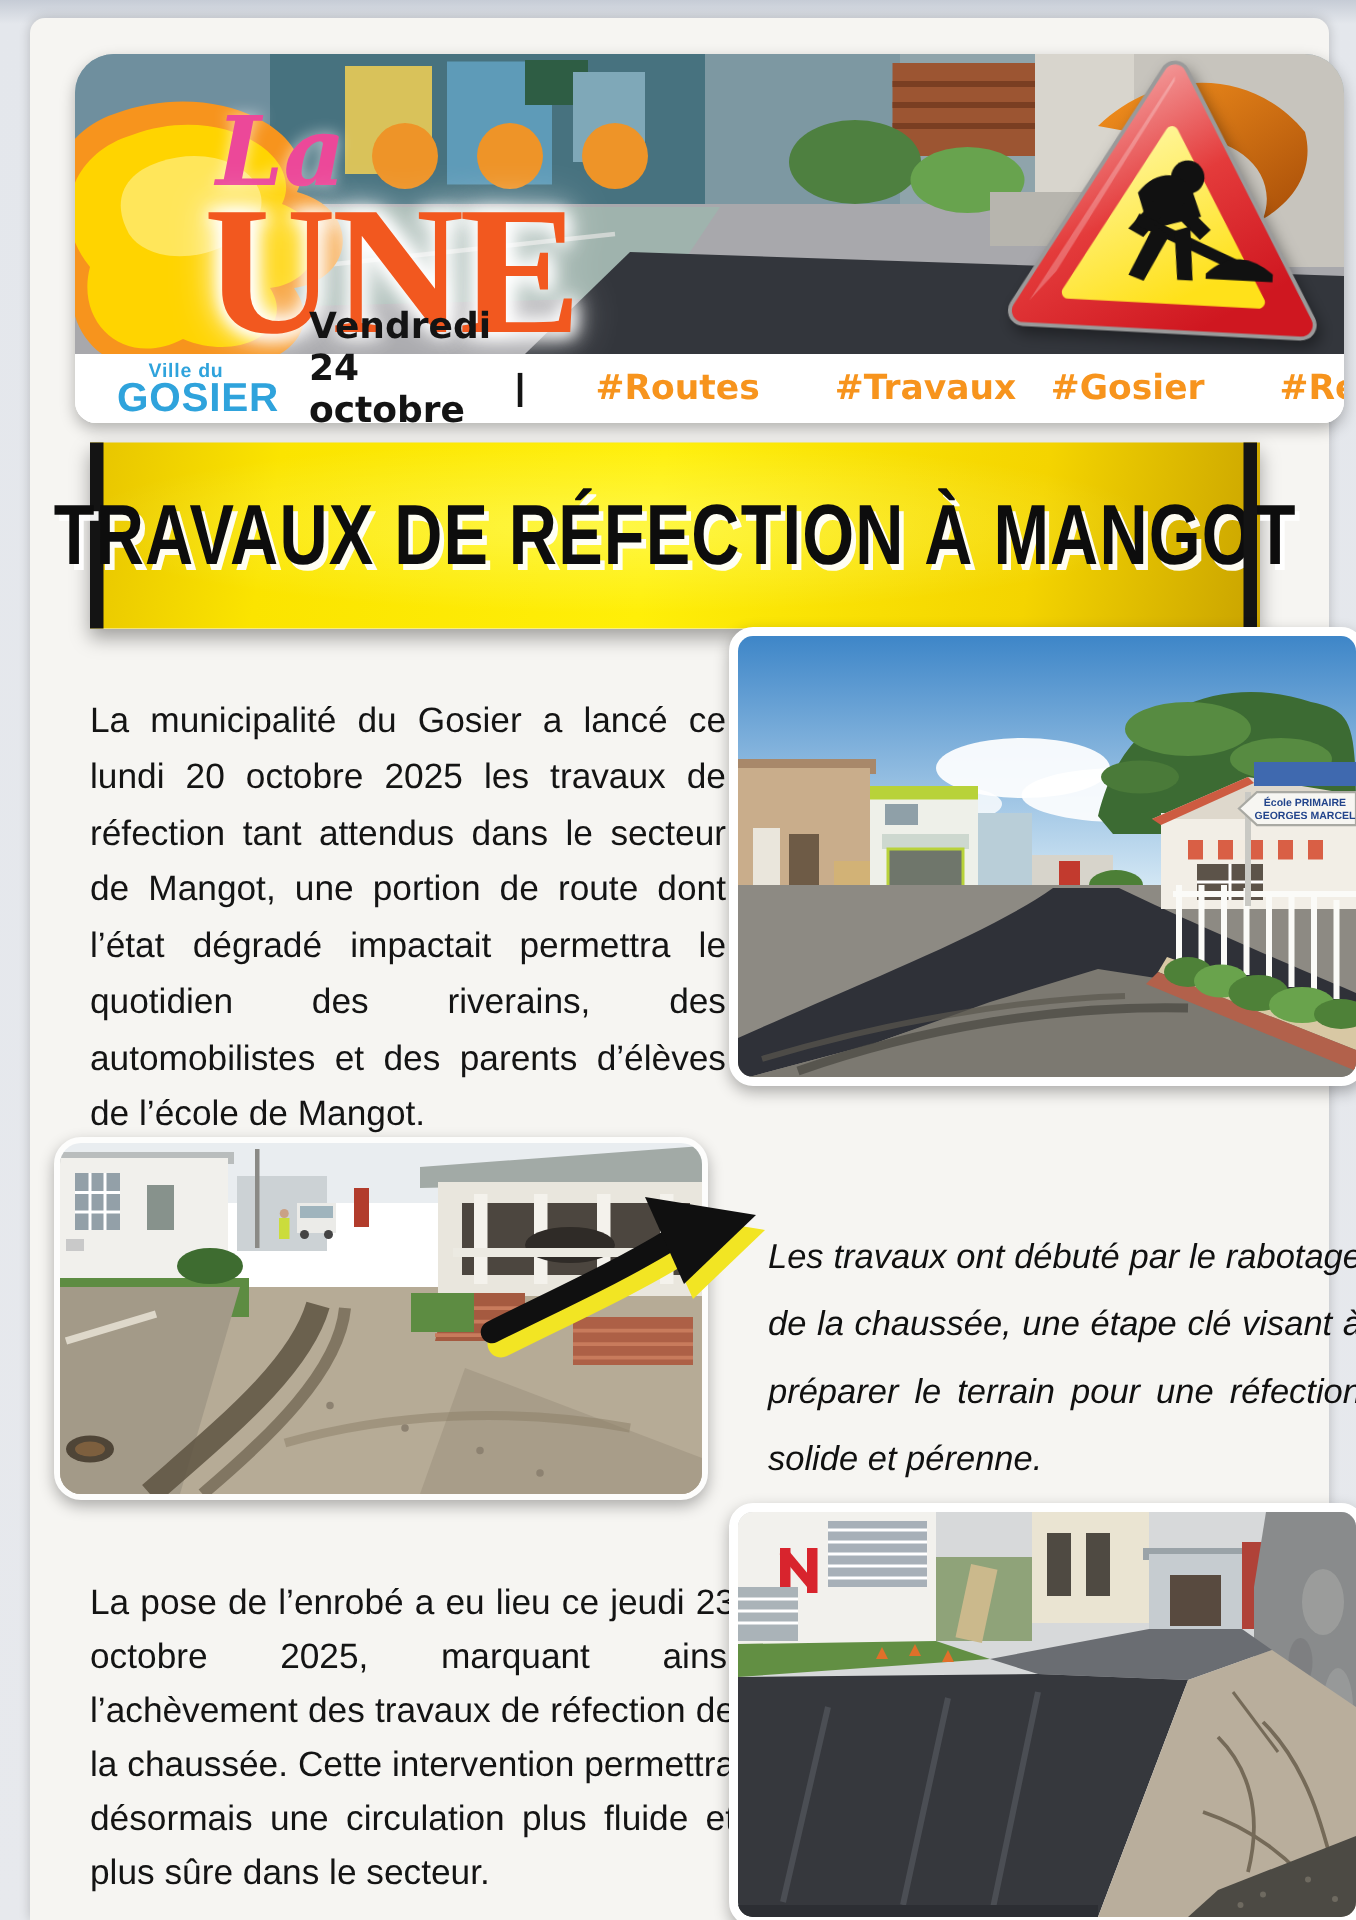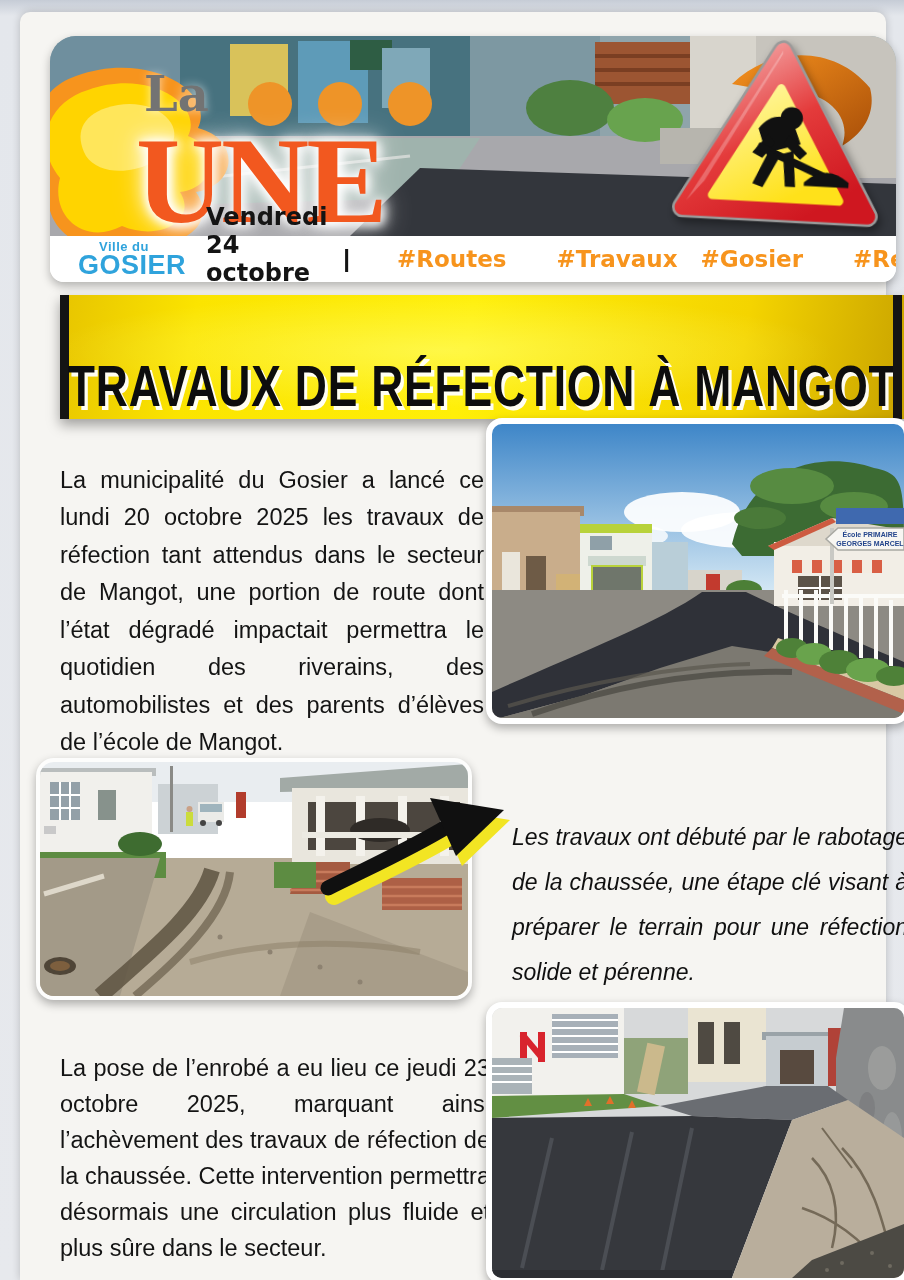--- a/index.html
+++ b/index.html
@@ -17,22 +17,22 @@
   
   .masthead{
     position:absolute;left:30px;top:24px;width:846px;height:246px;
     border-radius:26px 26px 14px 14px;overflow:hidden;background:#fff;
     box-shadow:0 4px 10px rgba(0,0,0,.28);
   }
   .mast-photo{position:absolute;left:0;top:0;width:846px;height:200px;}
   .splash{position:absolute;left:-14px;top:28px;width:280px;height:200px;z-index:2;}
   .la{
     position:absolute;left:94px;top:34px;z-index:3;
-    font-family:"DejaVu Serif",serif;font-weight:700;font-size:48px;line-height:1;
-    color:#737373;text-shadow:0 0 10px rgba(255,255,255,.65);
+    font-family:"DejaVu Serif",serif;font-weight:700;font-size:64px;line-height:1;
+    color:#ec4899;text-shadow:0 0 10px rgba(255,255,255,.65);font-style:italic;
   }
   .dot{
     position:absolute;top:46px;width:44px;height:44px;border-radius:50%;
     background:#ee9428;z-index:3;
   }
   .dot.d1{left:198px}.dot.d2{left:268px}.dot.d3{left:338px}
   .une{
     position:absolute;left:86px;top:84px;z-index:3;
     font-family:Liberation Serif, serif;font-weight:700;font-size:122px;line-height:1;
     letter-spacing:-3px;color:#f2581f;
@@ -57,22 +57,22 @@
     background:radial-gradient(circle at 35% 30%,#ff8a4d,#e25311 60%,#b93c07);
   }
   .datetxt{font-family:"DejaVu Sans",sans-serif;font-weight:700;font-size:24px;color:#141414;}
   .sep{font-weight:700;font-size:24px;margin:0 10px 0 16px;color:#141414;}
   .tags{display:flex;align-items:center;font-family:"DejaVu Sans",sans-serif;font-weight:700;font-size:23px;color:#f7941d;}
   .tags span{margin-right:13px;margin-left:37px;}
   .tags span:nth-child(3){margin-left:10px;text-align:right;}
 
   
   .banner{
-    position:absolute;left:40px;top:283px;width:844px;height:124px;
-    display:flex;align-items:flex-end;justify-content:center;
+    position:absolute;left:40px;top:283px;width:780px;height:124px;
+    display:flex;align-items:center;justify-content:center;
     background:
       radial-gradient(ellipse at 45% 45%,rgba(255,255,120,.55),rgba(255,255,0,0) 60%),
       linear-gradient(100deg,#e7c400 0%,#fbe400 16%,#ffef08 48%,#f4d400 80%,#c9a300 100%);
     box-shadow:0 6px 12px rgba(0,0,0,.35);
   }
   .banner::before,.banner::after{
     content:"";position:absolute;top:0;bottom:0;width:9px;background:#141414;
   }
   .banner::before{left:0}.banner::after{right:2px}
   .headline{

